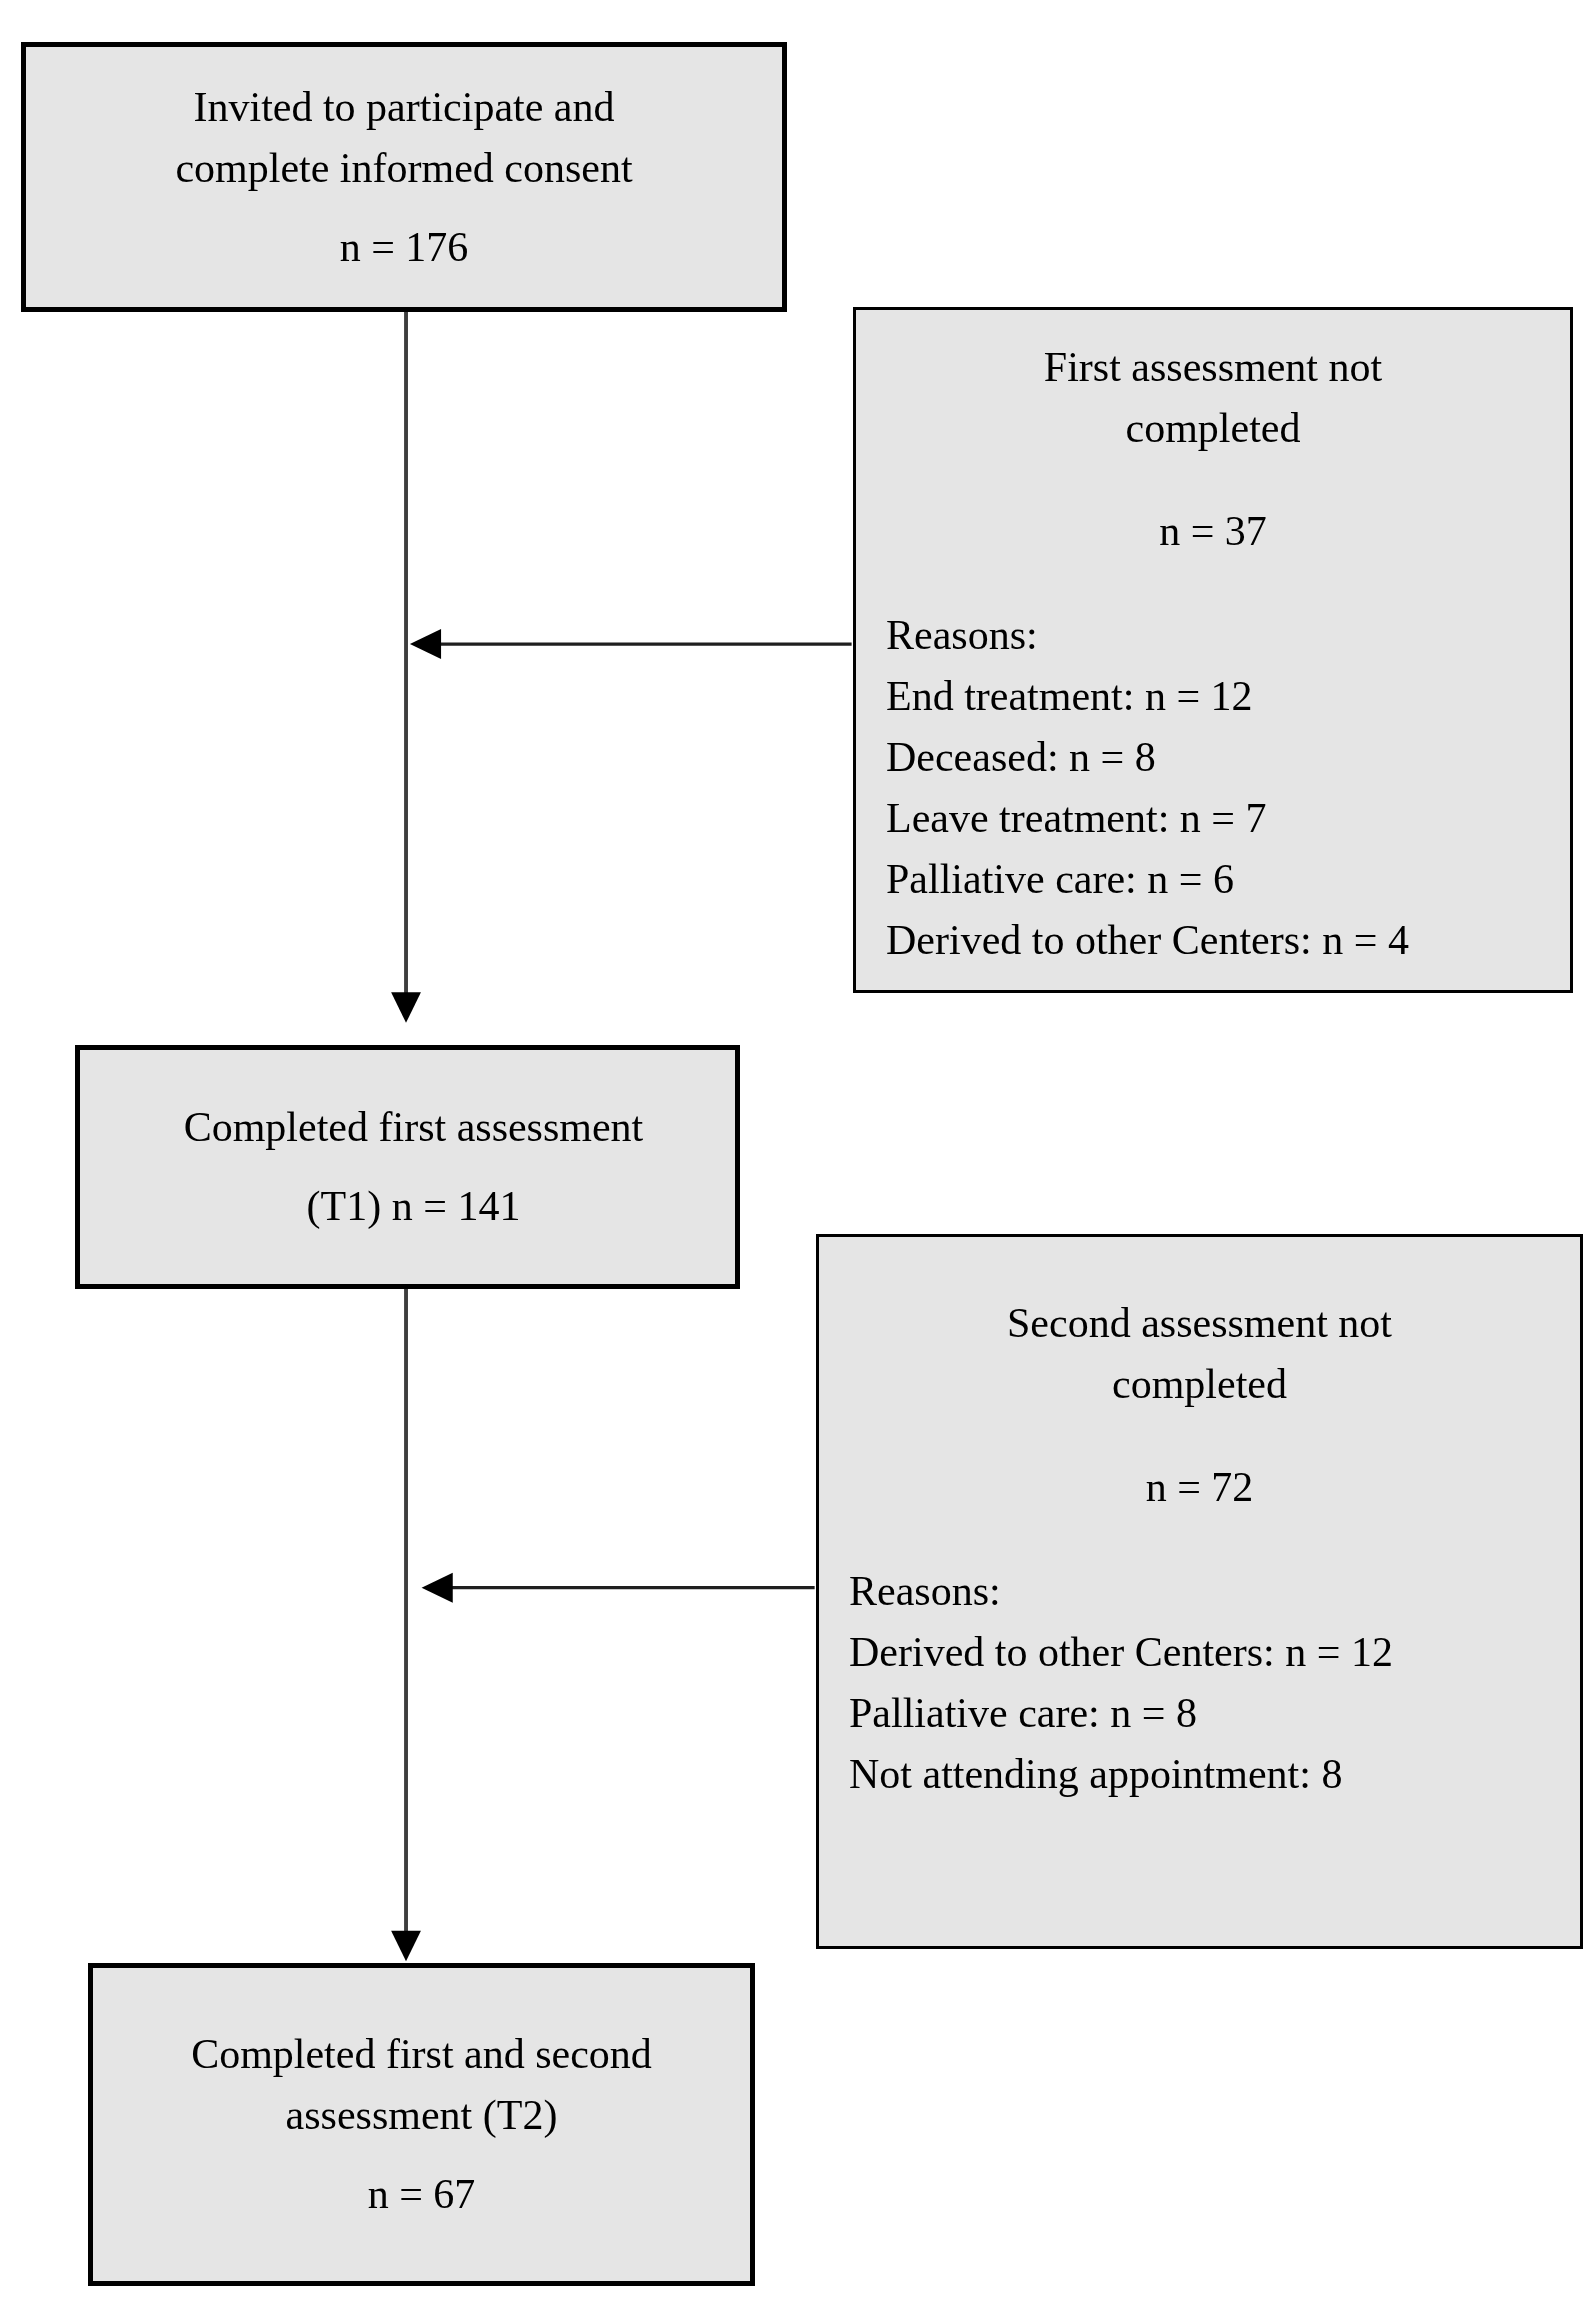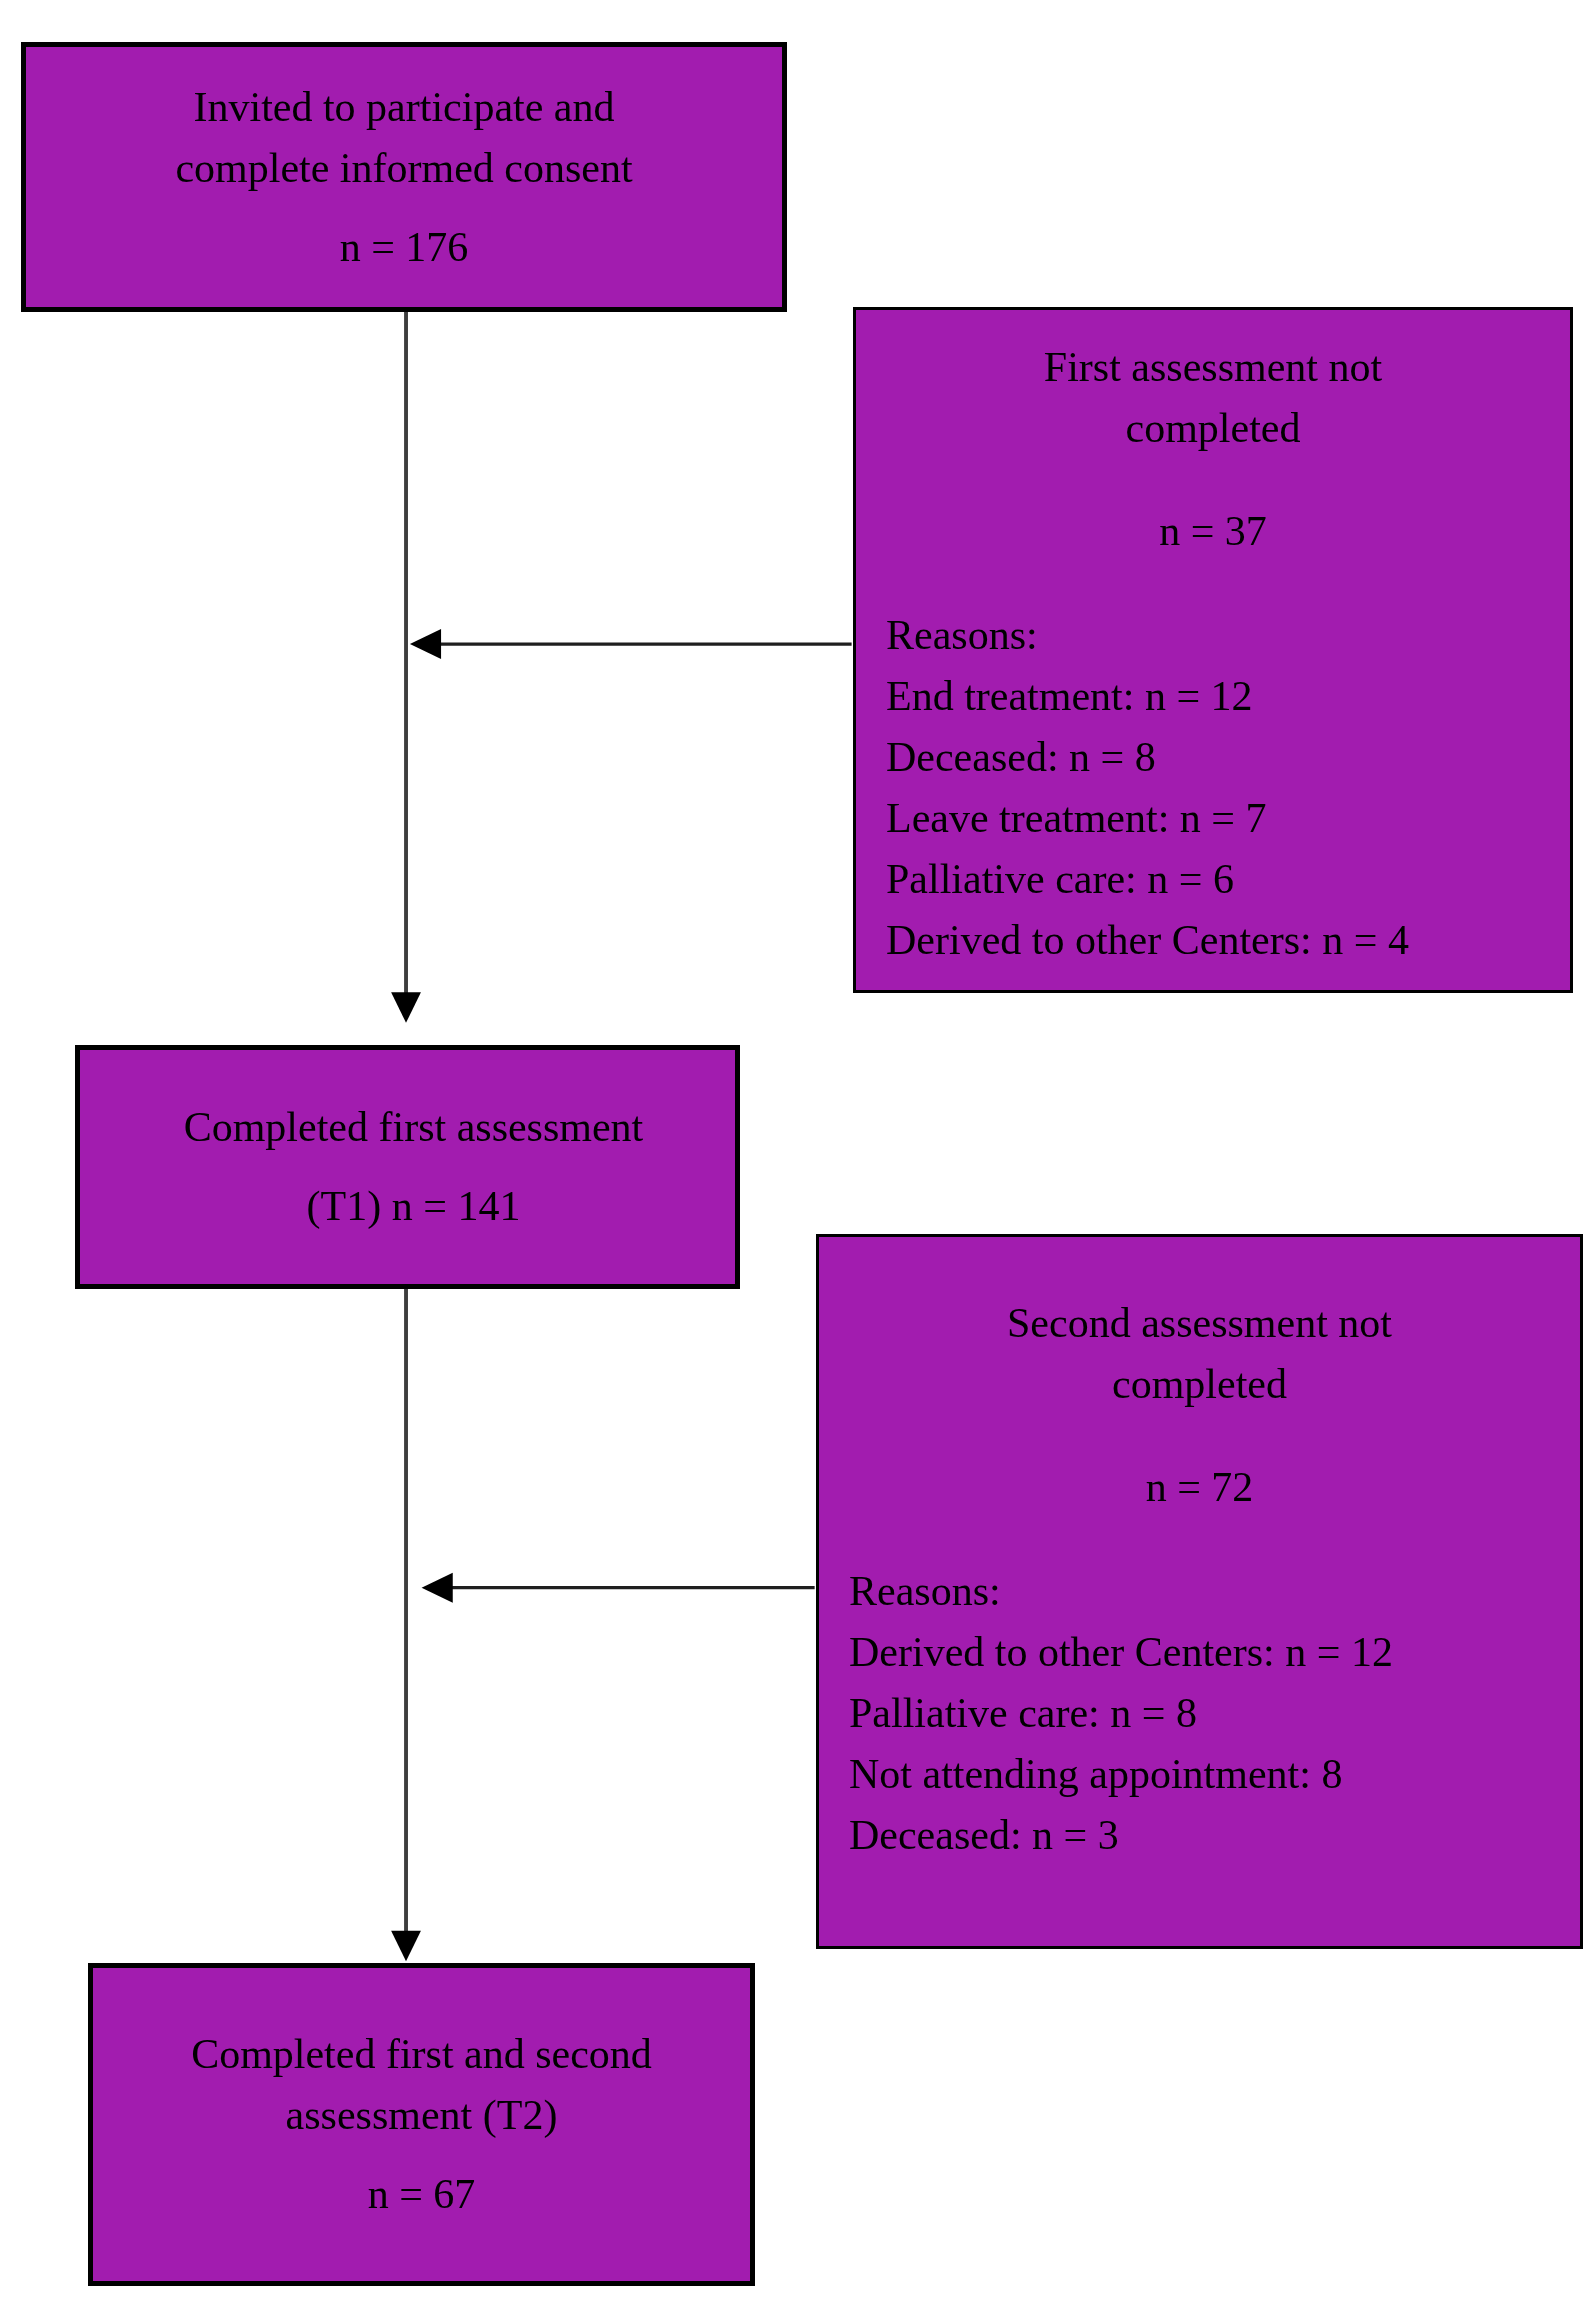--- a/index.html
+++ b/index.html
@@ -9,21 +9,21 @@
     height: 2307px;
     background: #ffffff;
     font-family: "Liberation Serif", "DejaVu Serif", serif;
     color: #000000;
     font-size: 42px;
     line-height: 61px;
   }
   .fbox {
     position: absolute;
     box-sizing: border-box;
-    background: #a21caf;
+    background: #e5e5e5;
     border: 5.2px solid #000000;
     display: flex;
     flex-direction: column;
     align-items: center;
     text-align: center;
   }
   .fbox.side { border-width: 3.9px; }
   .box-invited  { left: 21px;   top: 42px;   width: 766px; height: 270px; justify-content: center; }
   .box-t1       { left: 75px;  top: 1045px; width: 665px; height: 244px; justify-content: center; padding-left: 12px; }
   .box-t2       { left: 88px;  top: 1963px; width: 667px; height: 323px; justify-content: center; }
@@ -94,21 +94,20 @@
 
   <div class="fbox side box-drop2">
     <div>Second assessment not</div>
     <div>completed</div>
     <div class="count-line">n = 72</div>
     <div class="reasons">
       <div class="reason-row">Reasons:</div>
       <div class="reason-row">Derived to other Centers: n = 12</div>
       <div class="reason-row">Palliative care: n = 8</div>
       <div class="reason-row">Not attending appointment: 8</div>
-      <div class="reason-row">Deceased: n = 3</div>
     </div>
   </div>
 
   <div class="fbox box-t2">
     <div>Completed first and second</div>
     <div>assessment (T2)</div>
     <div class="count-line">n = 67</div>
   </div>
 
 </div>

